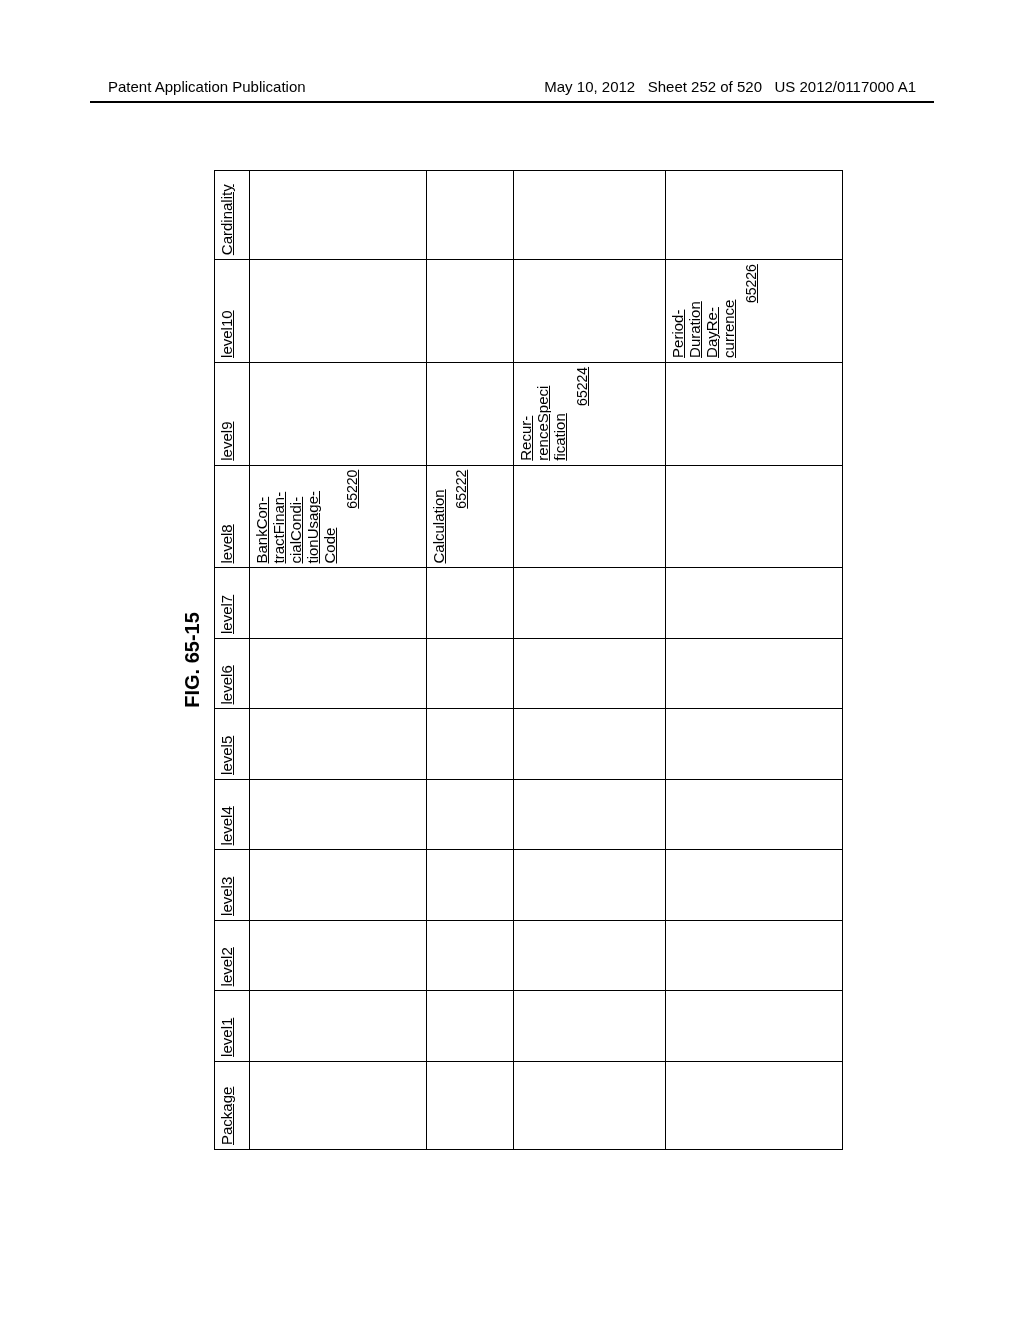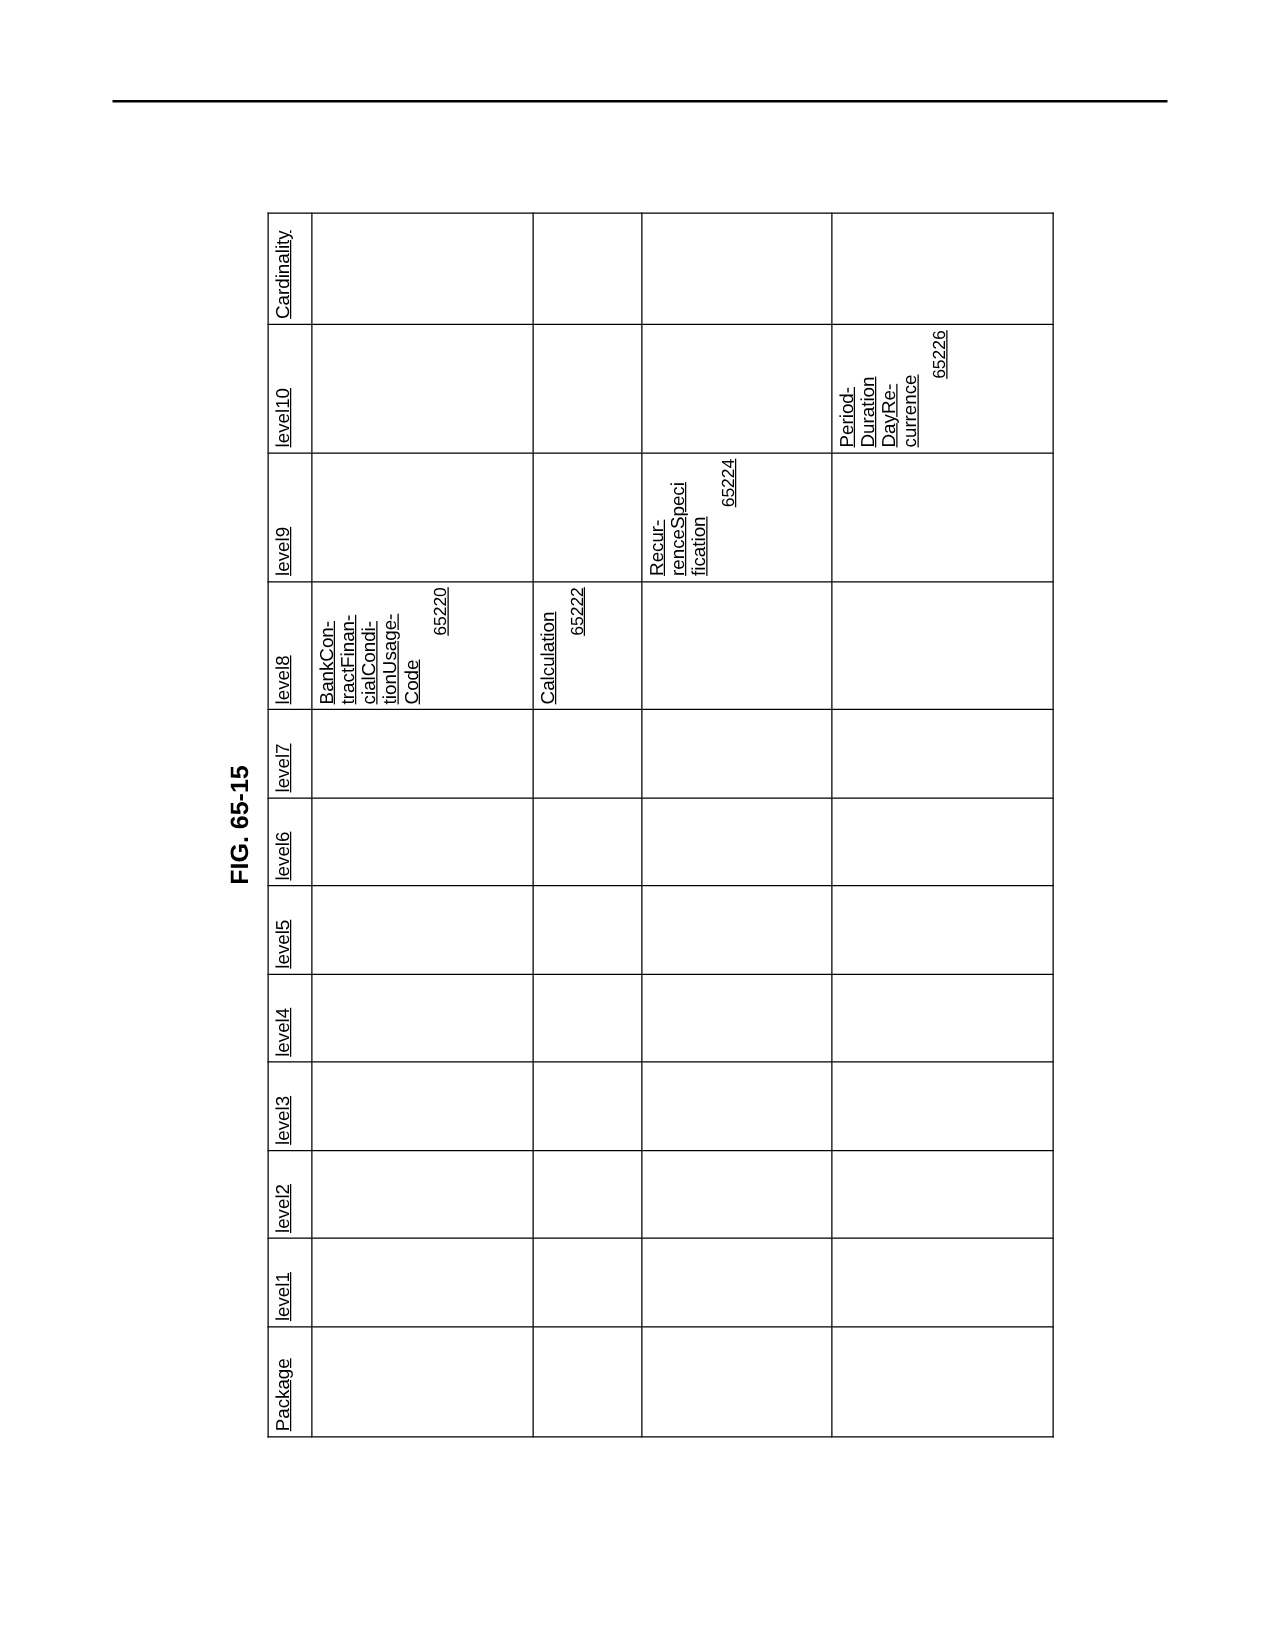--- a/index.html
+++ b/index.html
@@ -77,20 +77,28 @@
   }
   .row-a td { height: 170px; }
   .row-b td { height: 80px; }
   .row-c td { height: 145px; }
   .row-d td { height: 170px; }
 </style>
 </head>
 <body>
 
 <div class="page-header">
+  <div class="hdr-line">
+    <span>Patent Application Publication</span>
+    <span>
+      <span>May 10, 2012</span>&nbsp;&nbsp;
+      <span>Sheet 252 of 520</span>&nbsp;&nbsp;
+      <span>US 2012/0117000 A1</span>
+    </span>
+  </div>
   <div class="hdr-rule"></div>
 </div>
 
 <div class="figure-wrap">
   <div class="fig-label">FIG. 65-15</div>
 
   <table class="schema">
     <colgroup>
       <col class="pkg">
       <col class="lvl">

